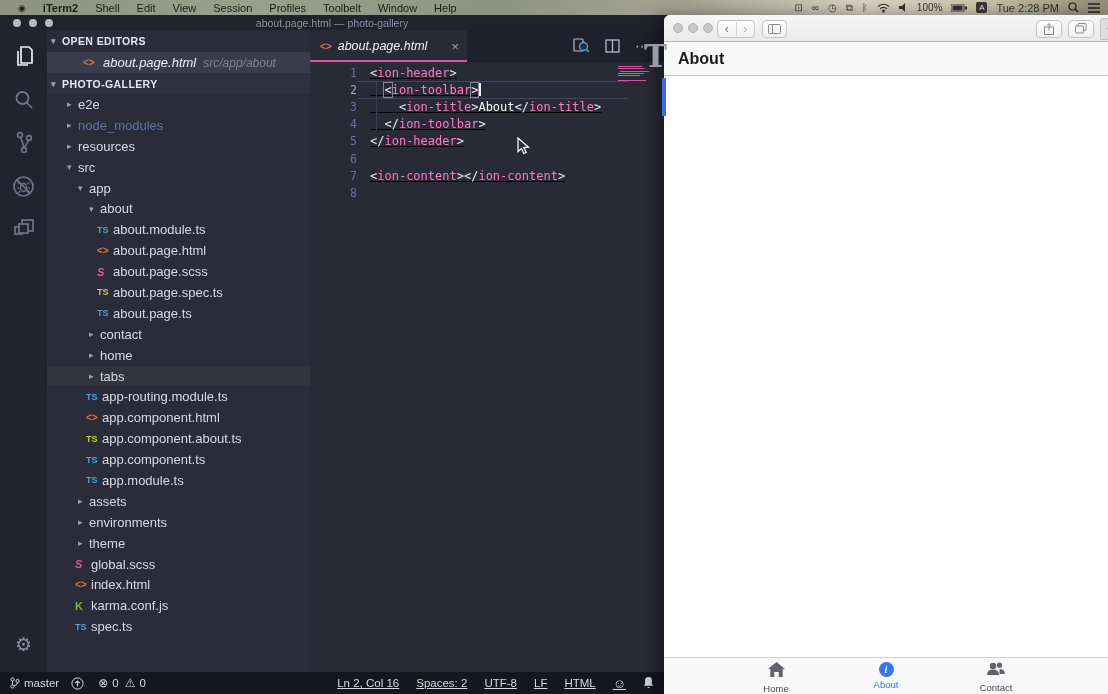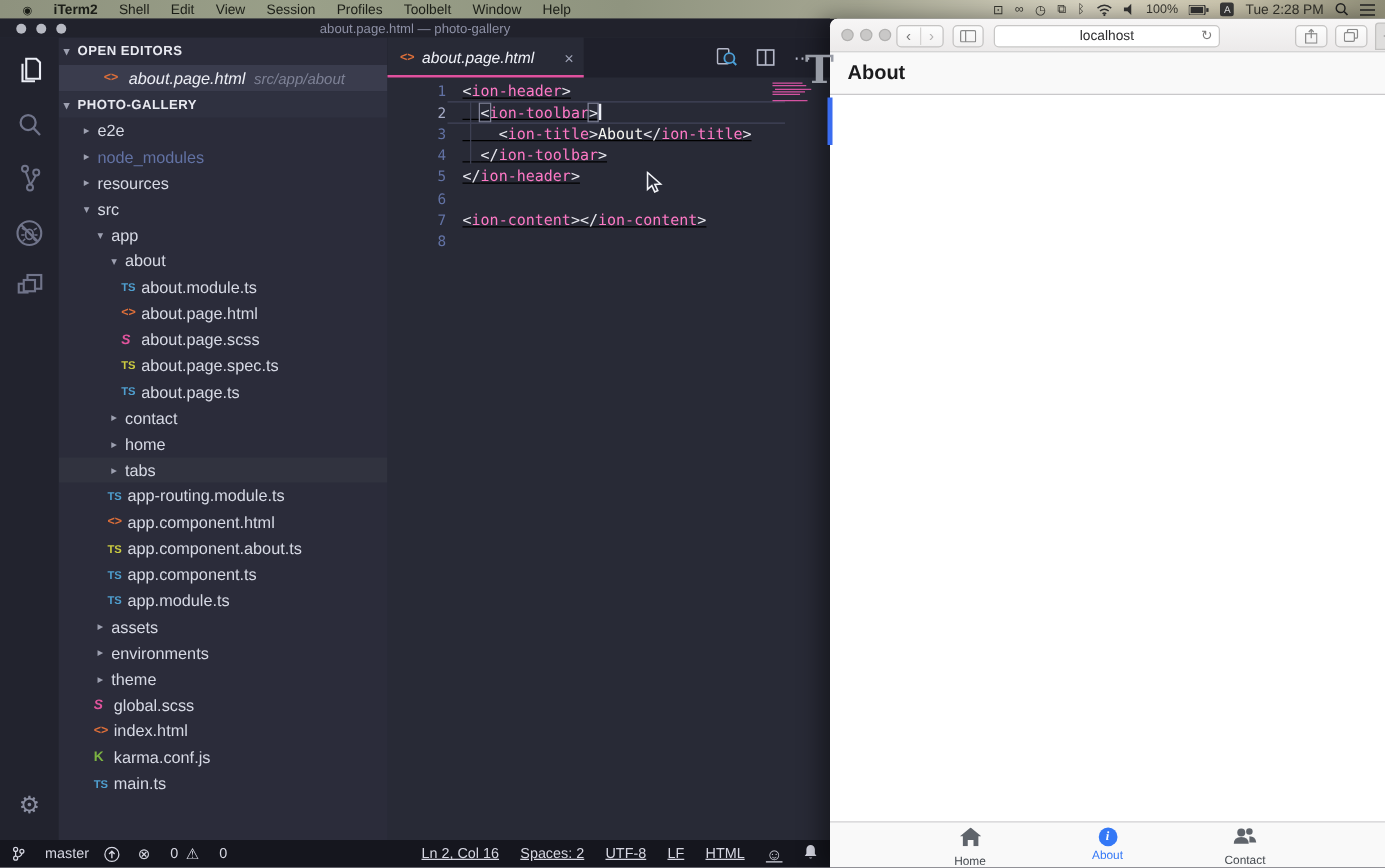--- a/index.html
+++ b/index.html
@@ -71,21 +71,21 @@
   .curline-b { position:absolute; left:48px; width:270px; height:0; border-top:1px solid #41445a; }
   .indent-guide { position:absolute; left:66px; top:19px; width:1px; height:50px; background:#3d4053; }
   .minimap { position:absolute; right:16px; top:4px; width:30px; }
   .minimap i { display:block; height:1.2px; margin-bottom:1.1px; background:#d553a2; }
   .ghost-t { position:absolute; right:-3px; top:8px; font-family:"DejaVu Serif", serif; font-weight:bold; font-size:31px; color:#989ca6; z-index:30; }
   .blue-strip { position:absolute; right:-2px; top:48px; width:4px; height:38px; background:#3a6cf0; z-index:29; }
 
   
   .vs-statusbar { height:22px; background:#15161e; display:flex; align-items:center; color:#d6d7e2; font-size:11.5px; flex:0 0 22px; padding:0 10px; }
   .st-left { display:flex; align-items:center; gap:6px; }
-  .st-item { display:flex; align-items:center; gap:16px; }
+  .st-item { display:flex; align-items:center; gap:4px; }
   .st-right { margin-left:auto; display:flex; align-items:center; gap:17px;text-decoration:underline; }
   .st-ico { font-size:12px; }
 
   
   .safari { position:absolute; left:664px; top:15px; width:444px; height:679px; background:#fff; border-top-left-radius:6px;
     box-shadow:-8px 0 18px rgba(0,0,0,.4); display:flex; flex-direction:column; }
   .sf-toolbar { height:27px; background:linear-gradient(#f7f6f6,#eceaea); border-bottom:1px solid #b9b8b8; border-top-left-radius:6px; position:relative; flex:0 0 27px; }
   .sf-lights { position:absolute; left:9px; top:8px; display:flex; gap:5px; }
   .sf-light { width:10px; height:10px; border-radius:50%; background:#c9c8c7; border:1px solid #b2b1b0; }
   .sf-btn { position:absolute; top:4.5px; height:18px; background:linear-gradient(#fdfdfd,#f2f1f1); border:1px solid #c5c4c3; border-radius:4px;
@@ -322,21 +322,21 @@
             <div class="trow" style="padding-left: 28px;">
               <span class="fi fi-html">&lt;&gt;</span>
               <span class="lbl">index.html</span>
             </div>
             <div class="trow" style="padding-left: 28px;">
               <span class="fi fi-karma">K</span>
               <span class="lbl">karma.conf.js</span>
             </div>
             <div class="trow" style="padding-left: 28px;">
               <span class="fi fi-ts">TS</span>
-              <span class="lbl">main.ts</span>
+              <span class="lbl">spec.ts</span>
             </div>
           </div>
       </div>
       <div class="editor">
         <div class="tabbar">
           <div class="tab">
             <span class="fi fi-html" style="width:auto;flex:none;">&lt;&gt;</span>
             <span class="tab-name">about.page.html</span>
             <span class="tab-close">×</span>
             <span class="tab-underline"></span>
@@ -457,24 +457,20 @@
       <div class="sf-btn sf-nav">
         <span>‹</span>
         <span class="fwd">›</span>
       </div>
       <div class="sf-btn sf-side">
         <svg width="13" height="10" viewBox="0 0 13 10">
             <rect x=".5" y=".5" width="12" height="9" rx="1" fill="none" stroke="#8a8a8a"></rect>
             <line x1="4.5" y1=".5" x2="4.5" y2="9.5" stroke="#8a8a8a"></line>
           </svg>
       </div>
-      <div class="sf-url">
-        <span>localhost</span>
-        <span class="sf-refresh">↻</span>
-      </div>
       <div class="sf-btn sf-share">
         <svg width="10" height="12" viewBox="0 0 10 12">
             <rect x=".5" y="4" width="9" height="7.5" fill="none" stroke="#8a8a8a"></rect>
             <path d="M5 7.5 V.8 M3 2.6 L5 .6 L7 2.6" fill="none" stroke="#8a8a8a"></path>
           </svg>
       </div>
       <div class="sf-btn sf-tabs">
         <svg width="12" height="11" viewBox="0 0 12 11">
             <rect x="3" y=".5" width="8" height="7" rx="1" fill="none" stroke="#8a8a8a"></rect>
             <rect x=".5" y="3" width="8" height="7" rx="1" fill="#f6f6f6" stroke="#8a8a8a"></rect>

